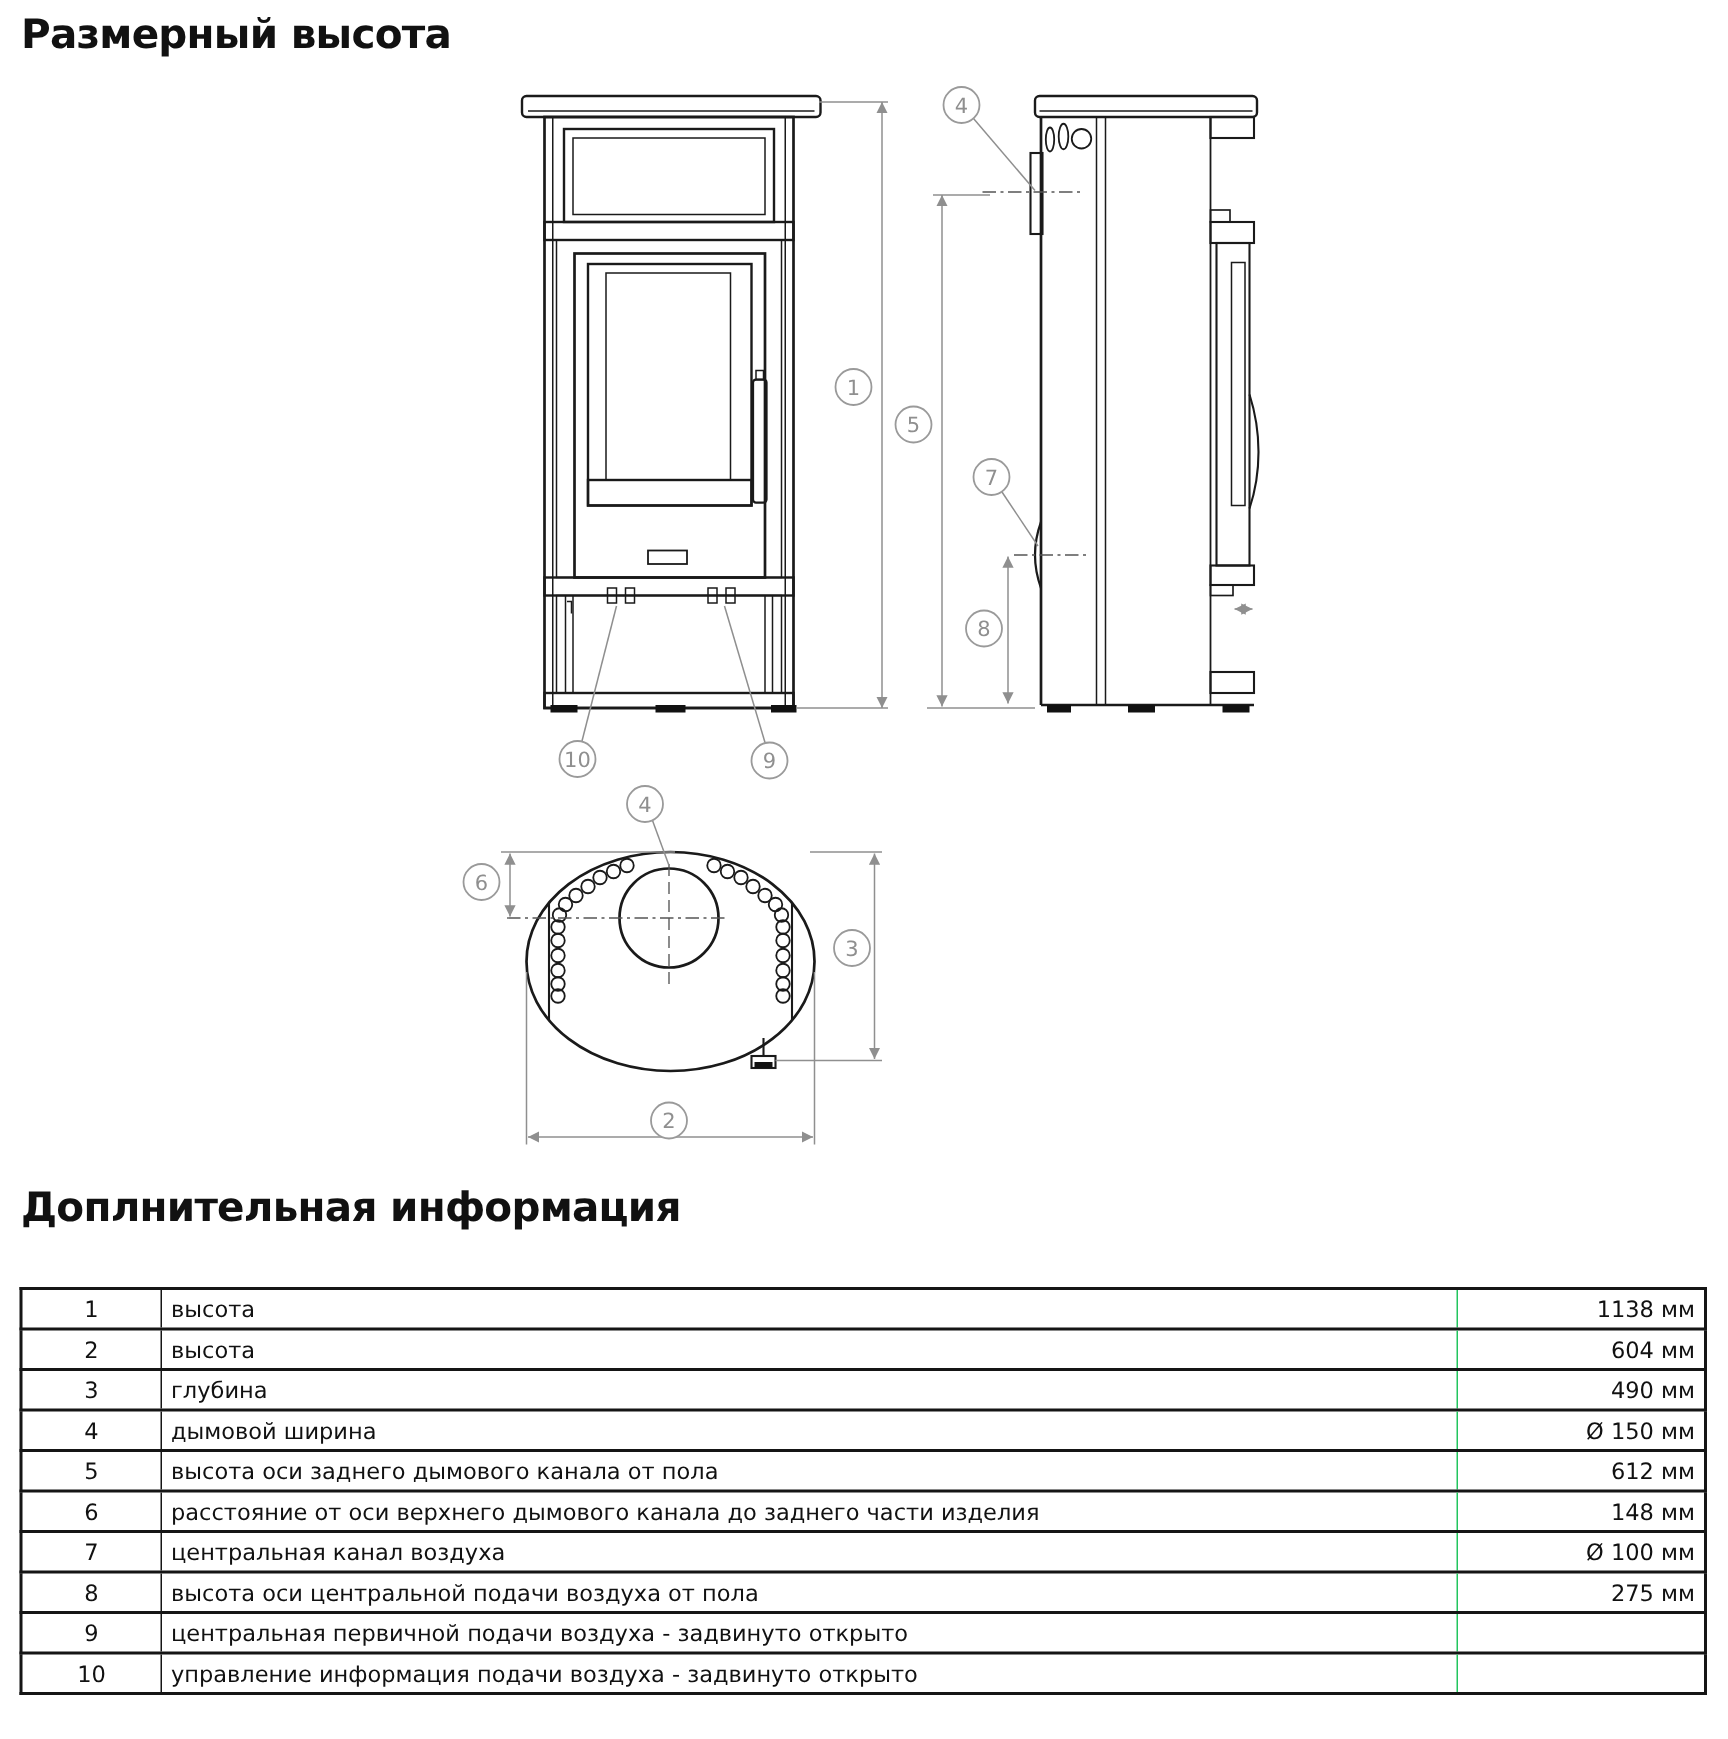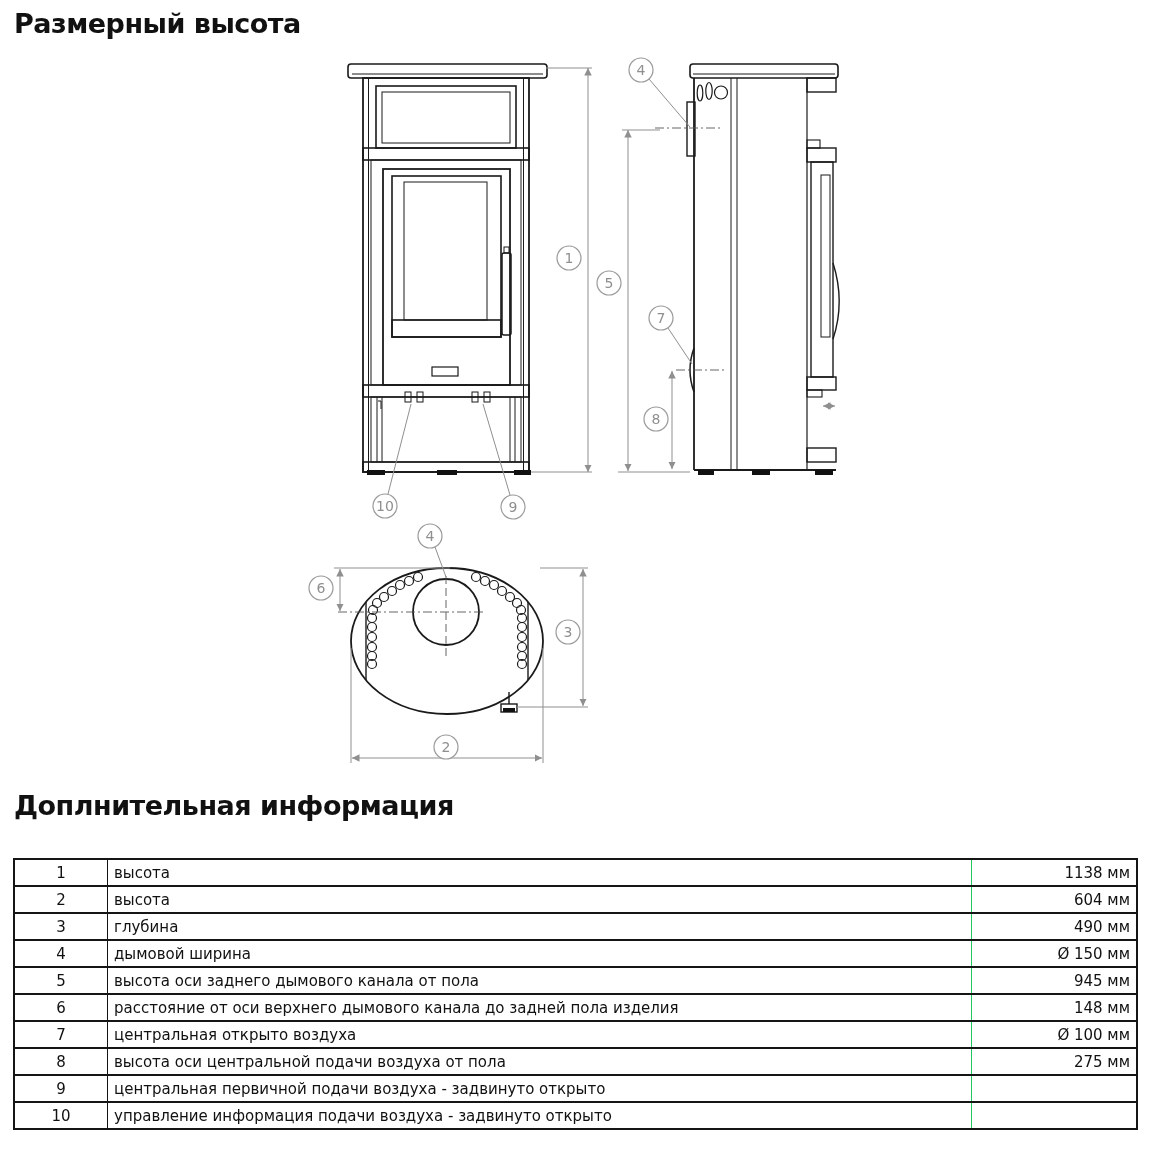--- a/index.html
+++ b/index.html
@@ -259,30 +259,30 @@
       <td class="c-val">490 мм</td>
     </tr>
     <tr>
       <td class="c-num">4</td>
       <td class="c-desc">дымовой ширина</td>
       <td class="c-val">Ø 150 мм</td>
     </tr>
     <tr>
       <td class="c-num">5</td>
       <td class="c-desc">высота оси заднего дымового канала от пола</td>
-      <td class="c-val">945 мм</td>
+      <td class="c-val">612 мм</td>
     </tr>
     <tr>
       <td class="c-num">6</td>
-      <td class="c-desc">расстояние от оси верхнего дымового канала до задней пола изделия</td>
+      <td class="c-desc">расстояние от оси верхнего дымового канала до заднего части изделия</td>
       <td class="c-val">148 мм</td>
     </tr>
     <tr>
       <td class="c-num">7</td>
-      <td class="c-desc">центральная открыто воздуха</td>
+      <td class="c-desc">центральная канал воздуха</td>
       <td class="c-val">Ø 100 мм</td>
     </tr>
     <tr>
       <td class="c-num">8</td>
       <td class="c-desc">высота оси центральной подачи воздуха от пола</td>
       <td class="c-val">275 мм</td>
     </tr>
     <tr>
       <td class="c-num">9</td>
       <td class="c-desc">центральная первичной подачи воздуха - задвинуто открыто</td>

